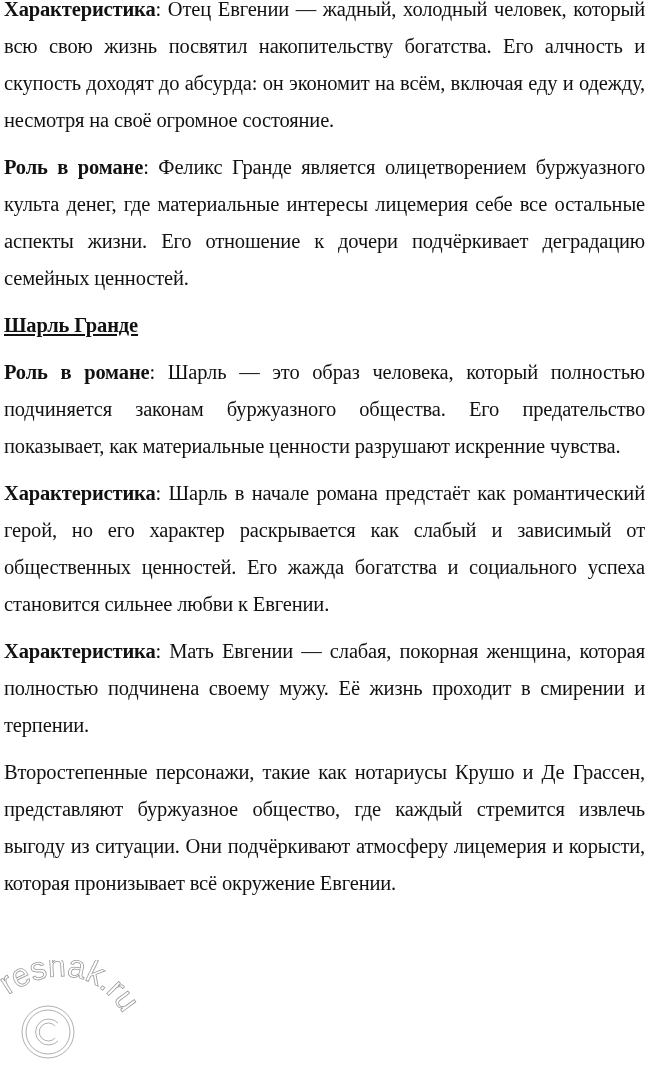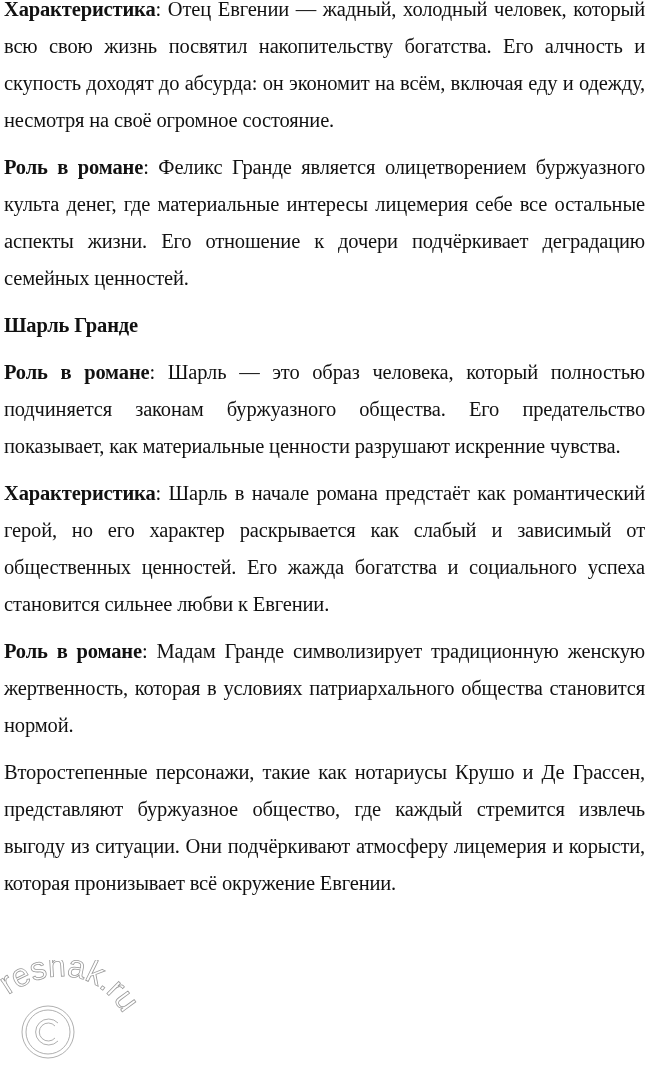--- a/index.html
+++ b/index.html
@@ -23,20 +23,21 @@
     }
     p {
       margin: 0 0 10px 0;
       font-size: 20.5px;
       line-height: 37px;
       text-align: justify;
       letter-spacing: -0.15px;
     }
     .heading {
       font-weight: bold;
+      text-decoration: underline;
     }
     .lbl {
       font-weight: bold;
     }
     .watermark {
       position: absolute;
       left: 0;
       top: 960px;
       width: 200px;
       height: 132px;
@@ -66,24 +67,24 @@
 
   <p>
     <span class="lbl">Роль в романе</span><span>: </span><span>Шарль — это образ человека, который полностью подчиняется законам буржуазного общества. Его предательство показывает, как материальные ценности разрушают искренние чувства.</span>
   </p>
 
   <p>
     <span class="lbl">Характеристика</span><span>: </span><span>Шарль в начале романа предстаёт как романтический герой, но его характер раскрывается как слабый и зависимый от общественных ценностей. Его жажда богатства и социального успеха становится сильнее любви к Евгении.</span>
   </p>
 
 
+  <p>
+    <span class="lbl">Характеристика</span><span>: </span><span>Мать Евгении — слабая, покорная женщина, которая полностью подчинена своему мужу. Её жизнь проходит в смирении и терпении.</span>
+  </p>
 
-  <p>
-    <span class="lbl">Роль в романе</span><span>: </span><span>Мадам Гранде символизирует традиционную женскую жертвенность, которая в условиях патриархального общества становится нормой.</span>
-  </p>
 
 
   <p>
     <span>Второстепенные персонажи, такие как нотариусы Крушо и Де Грассен, представляют буржуазное общество, где каждый стремится извлечь выгоду из ситуации. Они подчёркивают атмосферу лицемерия и корысти, которая пронизывает всё окружение Евгении.</span>
   </p>
 
 </div>
 
 <div class="watermark">
   <svg width="200" height="132" viewBox="0 0 200 132" xmlns="http://www.w3.org/2000/svg">

